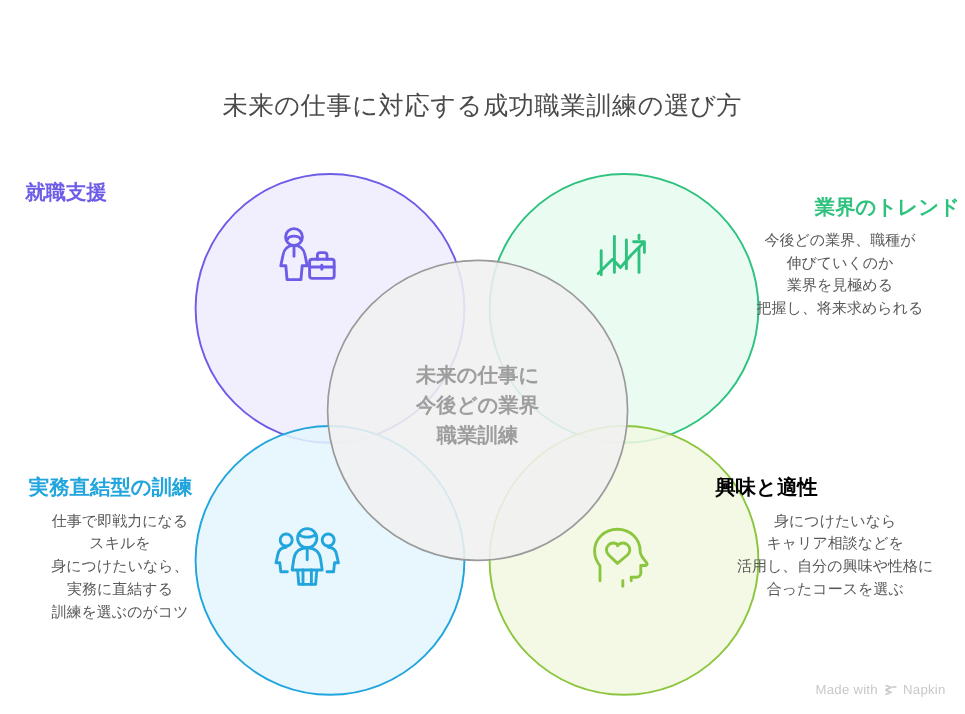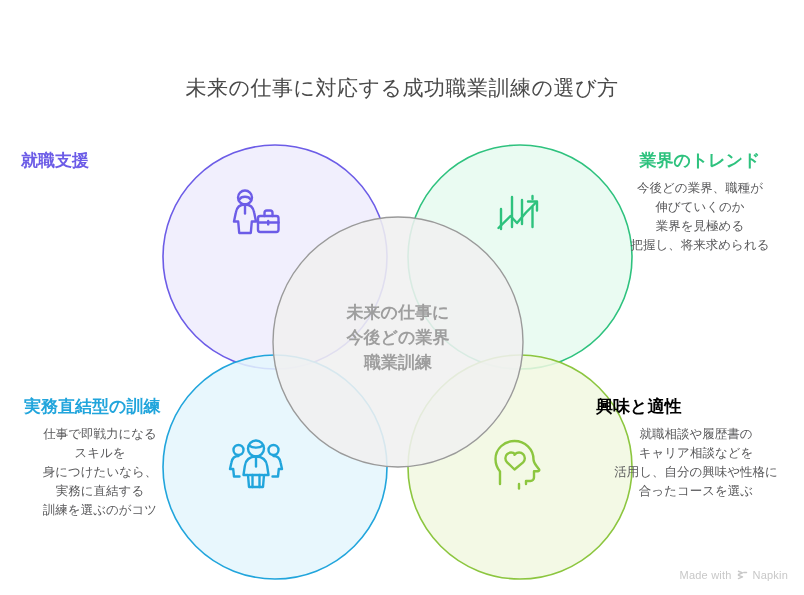--- a/index.html
+++ b/index.html
@@ -88,21 +88,21 @@
     font-size: 12.5px;
     line-height: 1.52;
     color: #59595b;
   }
   .block .body div { white-space: nowrap; }
 
   .block-tl { left: 3px;   top: 150px; text-align: center; }
   .block-tl .heading { text-align: left; padding-left: 18px; }
 
   .block-tr { left: 600px; top: 150px; text-align: center; }
-  .block-tr .heading { text-align: center; }
+  .block-tr .heading { text-align: right; margin-top: 12px; }
 
   .block-bl { left: 0px;   top: 396px; text-align: center; }
   .block-bl .heading { text-align: left; padding-left: 24px; }
 
   .block-br { left: 596px; top: 396px; text-align: center; }
   .block-br .heading { text-align: left; }
 
   
   .watermark {
     position: absolute;
@@ -219,21 +219,21 @@
       <div>スキルを</div>
       <div>身につけたいなら、</div>
       <div>実務に直結する</div>
       <div>訓練を選ぶのがコツ</div>
     </div>
   </div>
 
   <div class="block block-br">
     <div class="heading" style="color:#000000">興味と適性</div>
     <div class="body">
-      <div>就職相談や履歴書の</div>
+      <div>身につけたいなら</div>
       <div>キャリア相談などを</div>
       <div>活用し、自分の興味や性格に</div>
       <div>合ったコースを選ぶ</div>
     </div>
   </div>
 
   <div class="watermark">
     <span>Made with</span>
     <span class="wm-mark">
       <svg viewBox="0 0 16 16" fill="none" stroke="#c8c8c8" stroke-width="1.7" stroke-linecap="round" stroke-linejoin="round">

